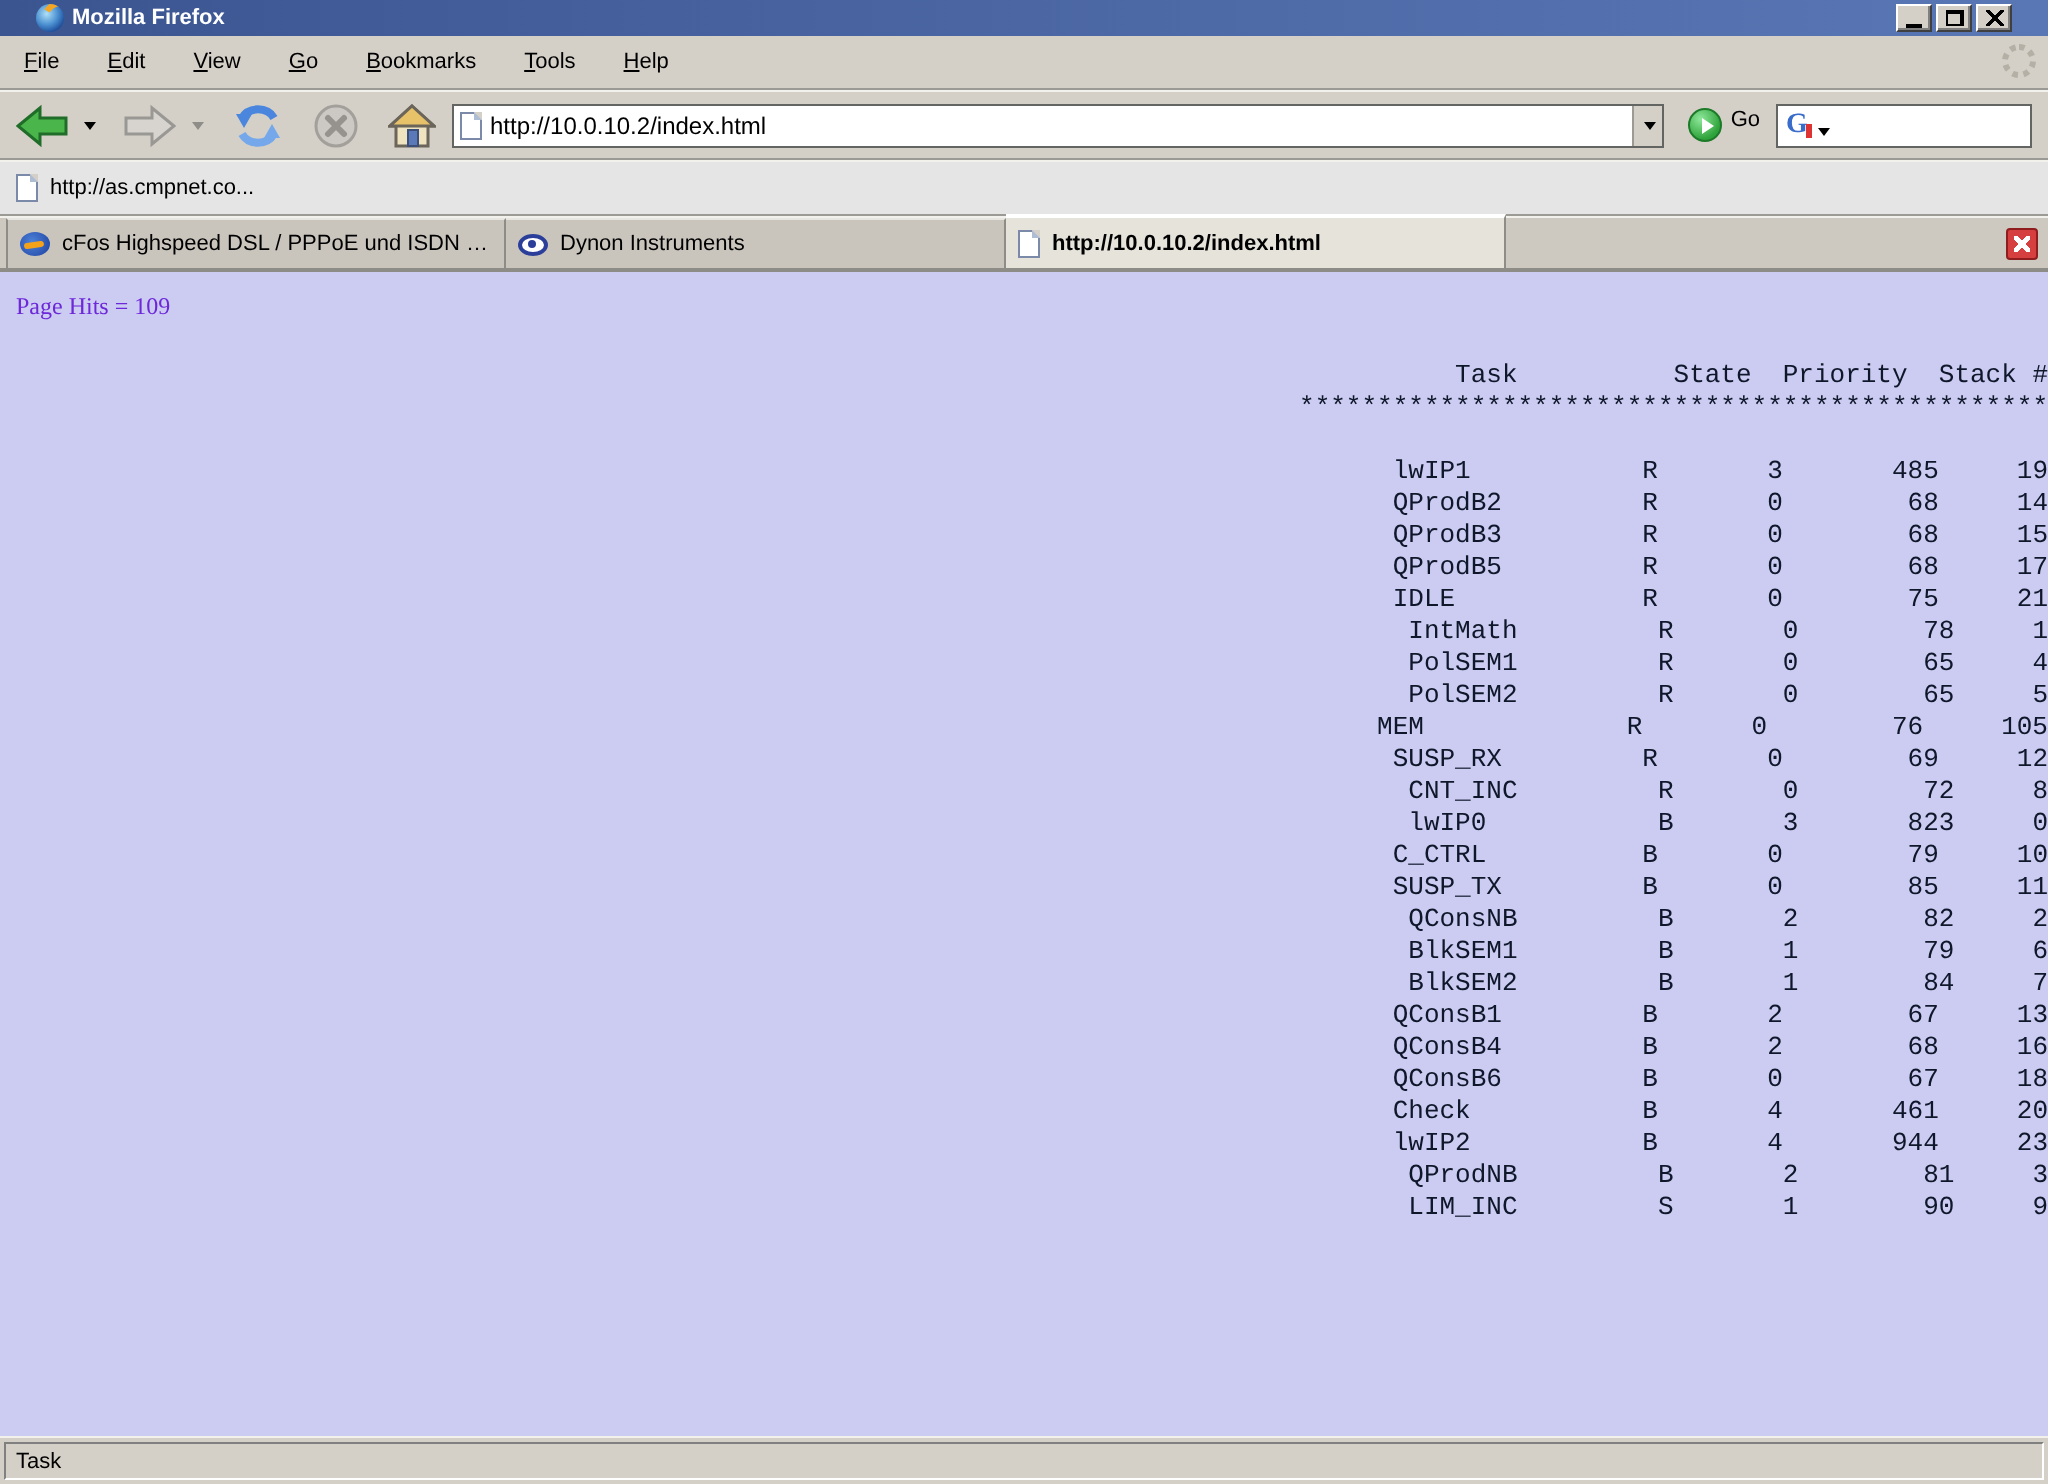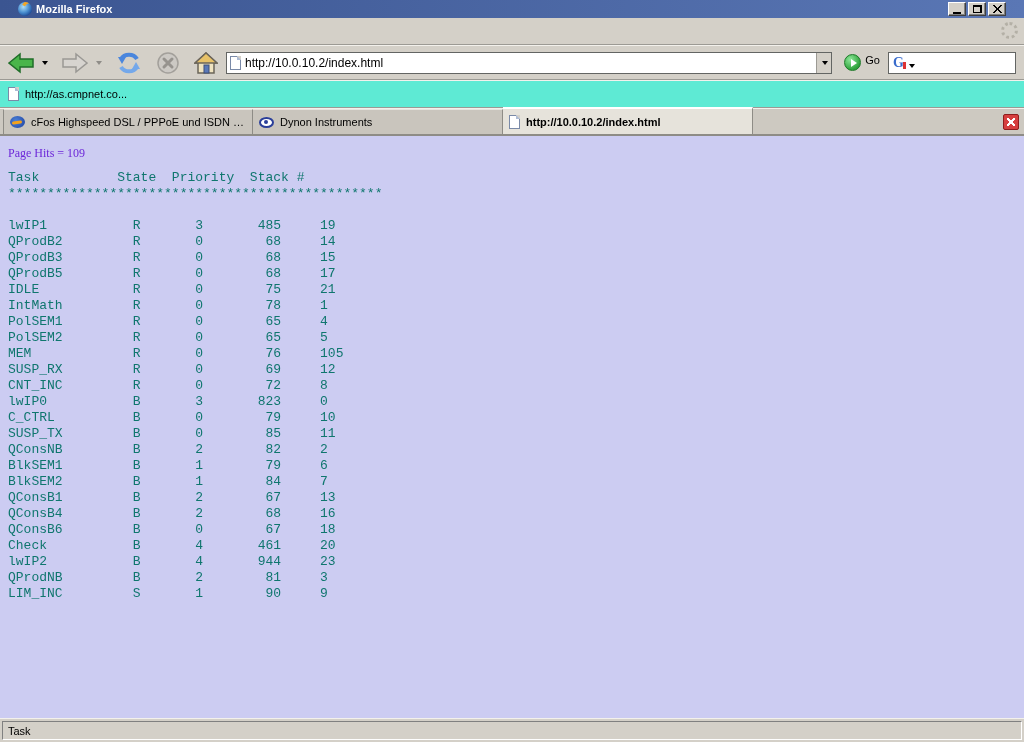--- a/index.html
+++ b/index.html
@@ -89,21 +89,21 @@
   
   .page-icon { width:11px; height:14px; background:#fff; border:1px solid #7a8aa8; position:relative; flex:0 0 11px; }
   .page-icon::before { content:""; position:absolute; top:-1px; right:-1px;
     border-top:4px solid #d4d0c8; border-left:4px solid #aebcd4; }
 
   
   .icon-slot { display:inline-flex; align-items:center; }
 
   
   .bookmarksbar {
-    height:28px; flex:0 0 28px; background:#5eead4;
+    height:28px; flex:0 0 28px; background:#e5e5e5;
     border-bottom:1px solid #9c9a94; border-top:1px solid #f3f1ec;
     display:flex; align-items:center; padding-left:8px; font-size:11px; gap:6px;
   }
 
   
   .tabbar {
     height:28px; flex:0 0 28px; background:#cdc9c1;
     border-bottom:2px solid #8e8c86; border-top:1px solid #f3f1ec;
     display:flex; align-items:flex-end; position:relative; padding-left:3px;
   }
@@ -131,22 +131,22 @@
     position:relative; flex:0 0 15px; background:#fff; }
   .dynon-icon::after { content:""; position:absolute; left:3px; top:1px; width:4px; height:4px;
     background:#2b3f9a; border-radius:50%; }
 
   
   .content {
     flex:1; background:#ccccf2; color:#0b0b22; overflow:hidden;
     padding:10px 0 0 8px;
   }
   .hits-line { font-family:Liberation Serif, serif; font-size:12px; color:#6d28d9; }
-  .tasktable { margin-top:9px; font-family:"Liberation Mono","DejaVu Sans Mono",monospace;
-    font-size:13px; line-height:16px; color:#0f766e; }
+  .tasktable { margin-top:19px; font-family:"Liberation Mono","DejaVu Sans Mono",monospace;
+    font-size:13px; line-height:16px; color:#0f172a;text-align:right; }
   .tasktable div { white-space:pre; }
   .blank-row { height:16px; }
 
   
   .statusbar { height:24px; flex:0 0 24px; background:#d4d0c8; padding:2px; border-top:1px solid #f3f1ec; }
   .status-field { height:100%; border:1px solid; border-color:#808080 #fff #fff #808080;
     display:flex; align-items:center; padding-left:5px; font-size:11px; color:#000; }
 </style>
 </head>
 <body>
@@ -161,20 +161,21 @@
     <span class="win-btn">
         <span class="glyph-restore"></span>
       </span>
     <span class="win-btn">
         <span class="glyph-x"></span>
       </span>
   </span>
 </div>
 
 <div class="menubar">
+  <span id="menubar-items"><span class="menu-item"><u>F</u>ile</span><span class="menu-item"><u>E</u>dit</span><span class="menu-item"><u>V</u>iew</span><span class="menu-item"><u>G</u>o</span><span class="menu-item"><u>B</u>ookmarks</span><span class="menu-item"><u>T</u>ools</span><span class="menu-item"><u>H</u>elp</span></span>
   <span class="throbber"></span>
 </div>
 
 <div class="navbar">
   <span class="navbtn">
     <span class="icon-slot">
       <svg width="26" height="22" viewBox="0 0 26 22">
           <polygon points="1,11 12,2 12,7 25,7 25,15 12,15 12,20" fill="#4ab54a" stroke="#1f6d28" stroke-width="1.5"></polygon>
         </svg>
     </span>

